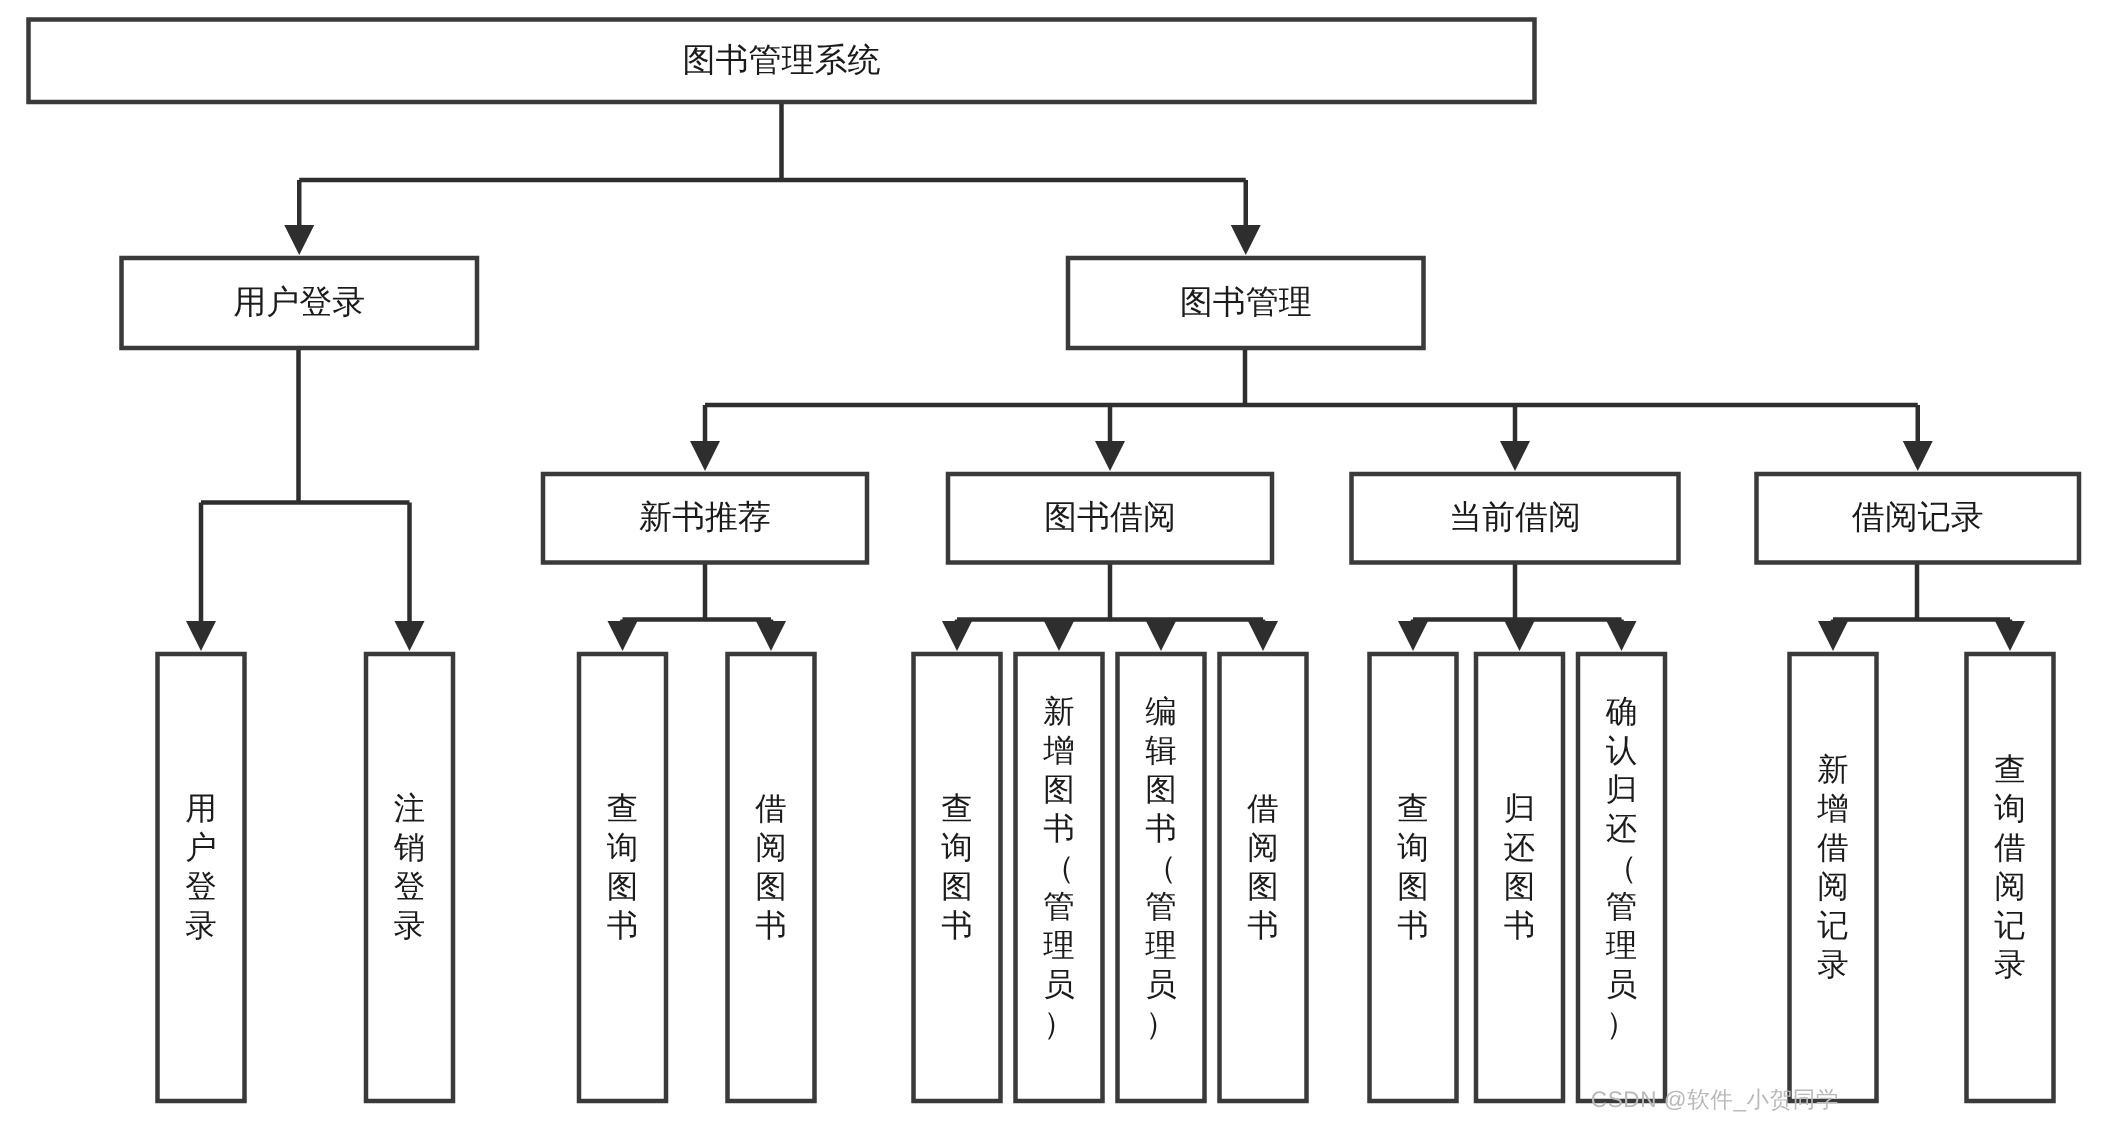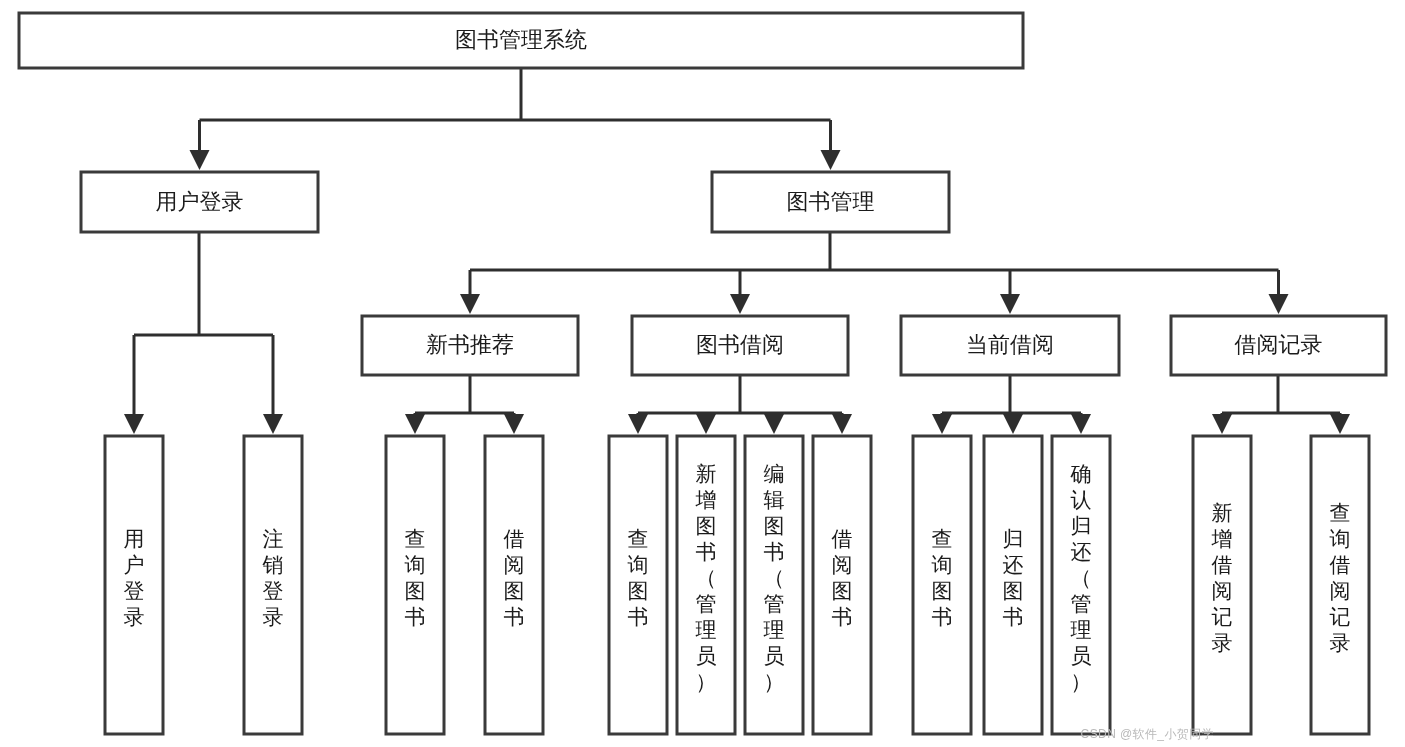--- a/index.html
+++ b/index.html
@@ -48,24 +48,24 @@
     stroke: #2e2e2e;
     stroke-width: 3;
     fill: none;
   }
   .edge-arrow {
     fill: #2e2e2e;
     stroke: none;
   }
   .watermark {
     position: absolute;
-    right: 12px;
+    right: 0;
     bottom: 4px;
     color: #b9b9b9;
-    font-size: 12px;
+    font-size: 15px;
     font-family: "Liberation Sans", "DejaVu Sans", sans-serif;
     white-space: nowrap;
     letter-spacing: 0.4px;
     user-select: none;
   }
 </style>
 </head>
 <body>
 
 <div id="diagram-root">

